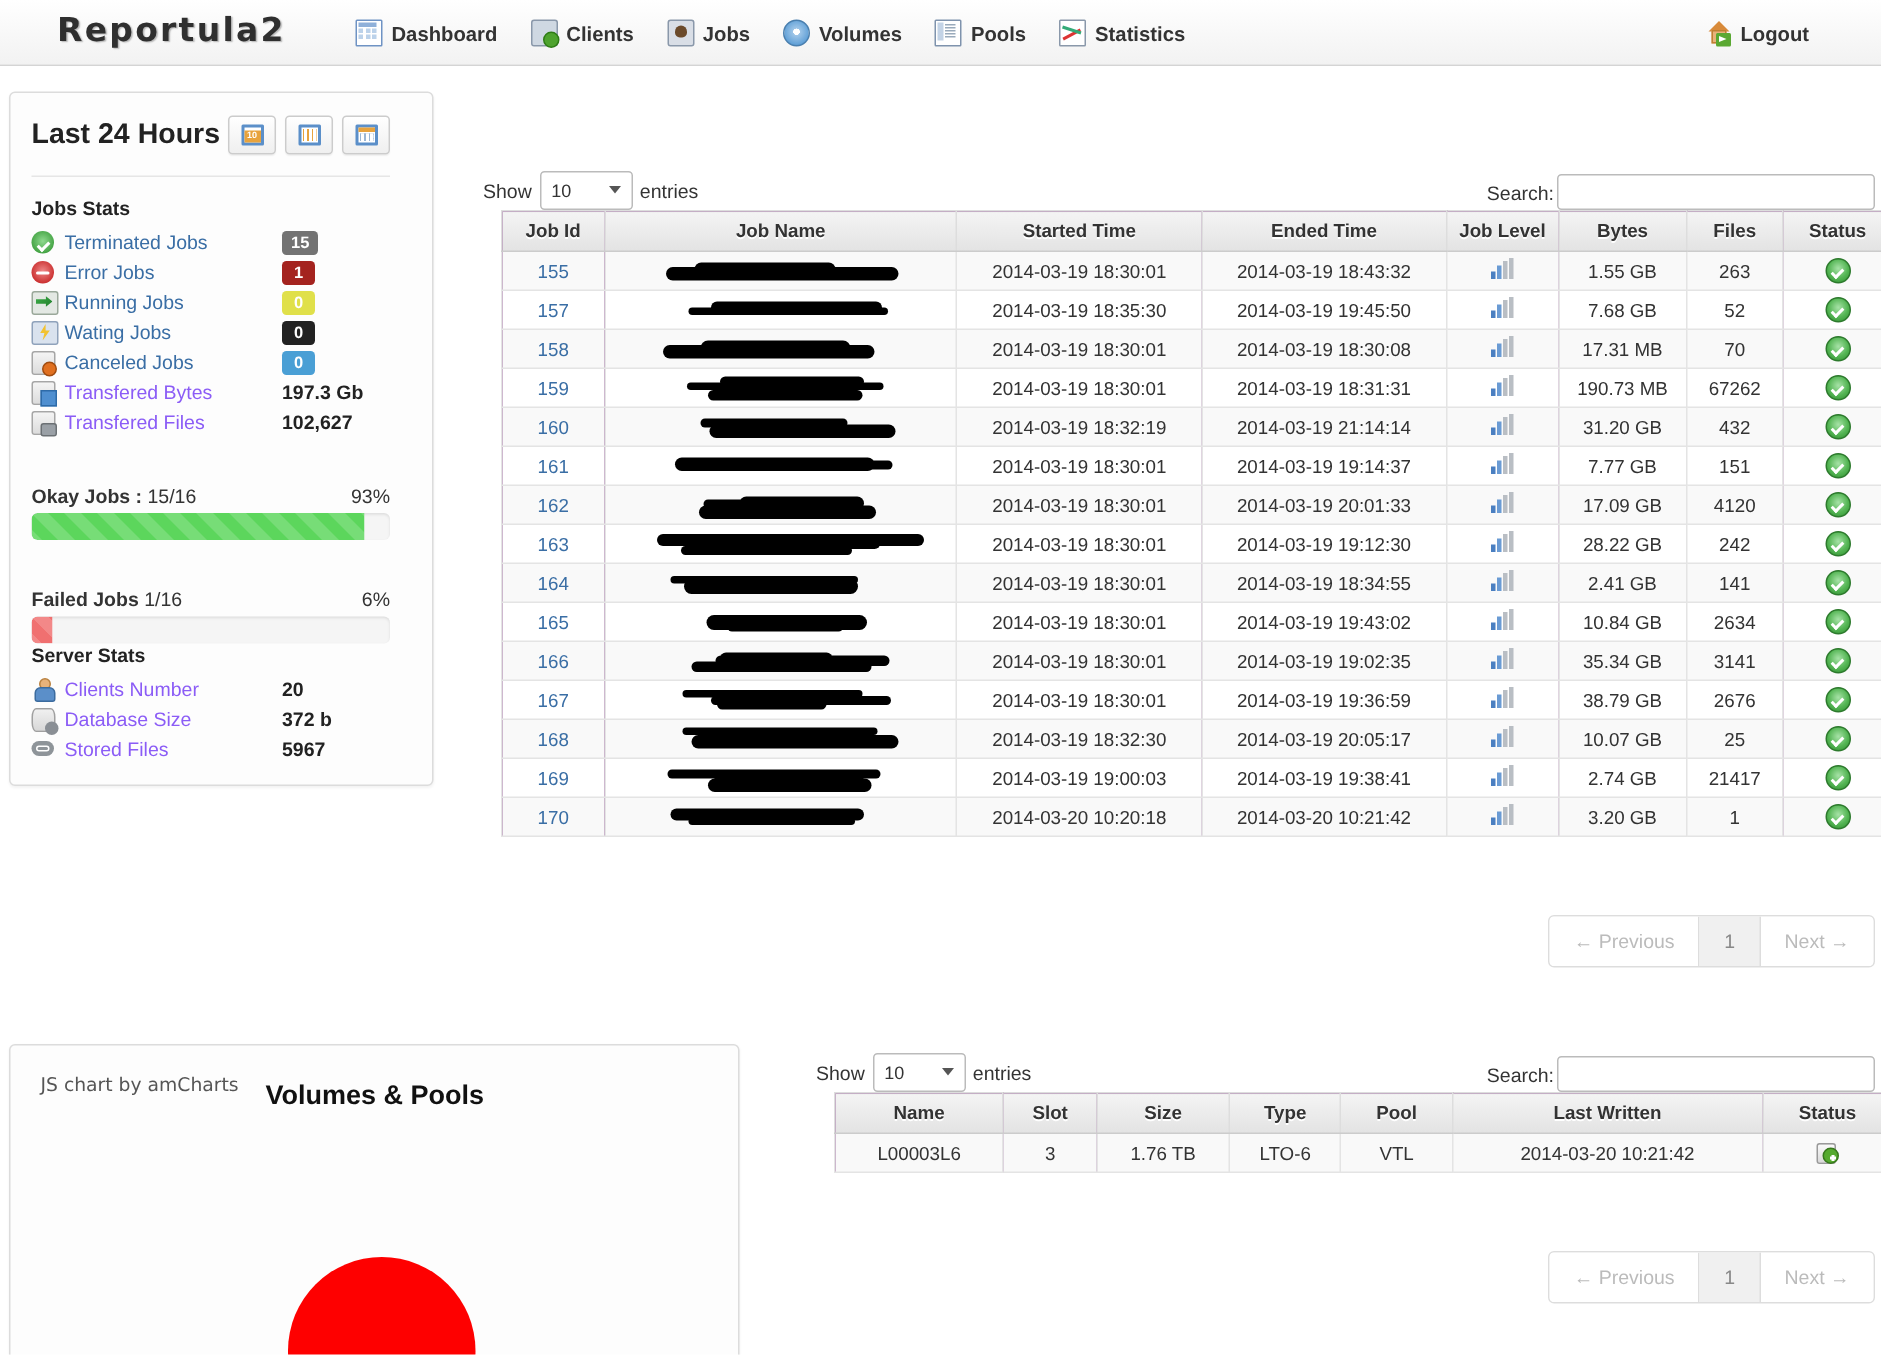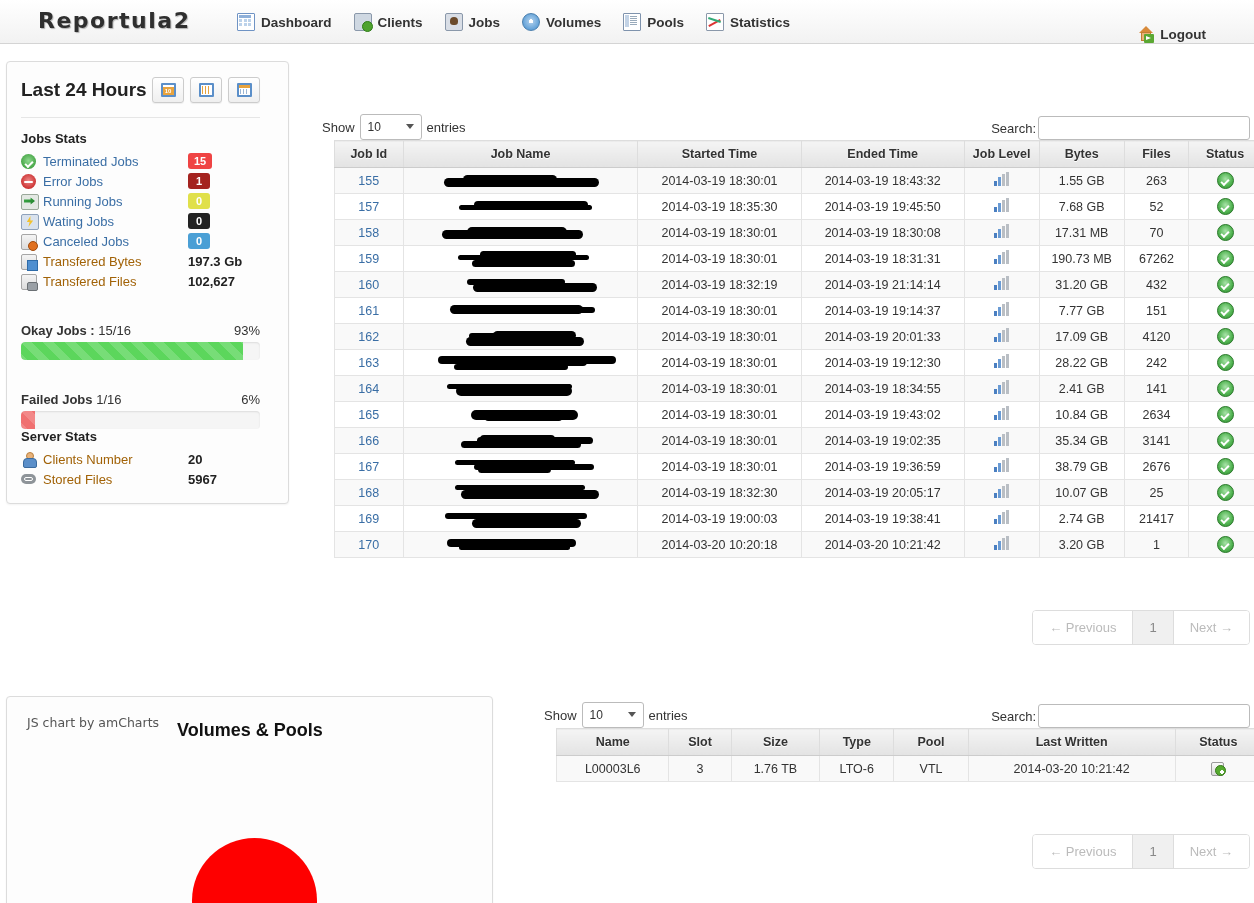--- a/index.html
+++ b/index.html
@@ -29,21 +29,21 @@
   }
   .nav-items{
     position:absolute;left:237px;top:0;height:44px;
     display:flex;align-items:center;gap:22px;
   }
   .nav-link{
     display:flex;align-items:center;gap:6px;
     font-size:13.5px;font-weight:bold;color:#333;
     text-decoration:none;cursor:pointer;white-space:nowrap;
   }
-  .nav-right{position:absolute;right:48px;top:12px;height:44px;display:flex;align-items:center;}
+  .nav-right{position:absolute;right:48px;top:0;height:44px;display:flex;align-items:center;}
   .ico{display:inline-block;width:16px;height:16px;position:relative;flex:0 0 16px;}
 
   
   .ico-dash{background:#fff;border:1px solid #6f93c4;border-radius:1px;}
   .ico-dash:before{content:"";position:absolute;left:1px;top:1px;width:12px;height:3px;background:#8fb0d9;}
   .ico-dash:after{content:"";position:absolute;left:1px;top:5px;width:12px;height:8px;
     background:
       linear-gradient(#bcd2ea,#bcd2ea) 0 0/3px 3px no-repeat,
       linear-gradient(#bcd2ea,#bcd2ea) 4.5px 0/3px 3px no-repeat,
       linear-gradient(#bcd2ea,#bcd2ea) 9px 0/3px 3px no-repeat,
@@ -107,21 +107,21 @@
   .cal.m:before{content:"";position:absolute;left:0;right:0;top:0;height:3px;background:#e8a33d;}
   .cal.m:after{content:"";position:absolute;left:1px;top:4px;right:1px;bottom:1px;
     background:repeating-linear-gradient(to right,#9bb6d4 0 1px,#fff 1px 3px),
                repeating-linear-gradient(to bottom,#9bb6d4 0 1px,#fff 1px 3px);}
 
   .sb-rule{height:1px;background:#e6e6e6;margin:9px 0 13px 0;}
   .sb-section{font-size:13px;font-weight:bold;color:#222;margin:0 0 5px 0;}
   .sb-row{display:flex;align-items:center;height:20px;margin-bottom:0px;}
   .sb-row .mini{width:17px;height:16px;flex:0 0 17px;margin-right:5px;position:relative;}
   .sb-row .lbl{flex:1;font-size:13px;color:#3a6ea5;}
-  .sb-row .lbl.dark{color:#a16207;}
+  .sb-row .lbl.dark{color:#8b5cf6;}
   .sb-row .val{font-weight:bold;font-size:13px;color:#222;text-align:left;width:72px;}
   .badge{
     display:inline-block;min-width:10px;padding:2px 6px;border-radius:3px;
     font-size:11px;font-weight:bold;color:#fff;text-align:center;line-height:12px;
   }
   .badge-wrap{width:72px;}
 
   
   .m-check{background:radial-gradient(circle at 50% 45%,#8fd98f 0%,#46a546 70%,#2f7d2f 100%);
     border-radius:50%;width:15px;height:15px;position:absolute;top:1px;}
@@ -314,21 +314,21 @@
     </div>
     <div class="sb-rule"></div>
 
     <div class="sb-section">Jobs Stats</div>
 
     <div class="sb-row">
       <span class="mini">
           <span class="m-check"></span>
         </span>
       <span class="lbl">Terminated Jobs</span>
-      <span class="badge-wrap"><span class="badge" style="background:#ef4444">15</span></span>
+      <span class="badge-wrap"><span class="badge" style="background:#737373">15</span></span>
     </div>
     <div class="sb-row">
       <span class="mini">
           <span class="m-error"></span>
         </span>
       <span class="lbl">Error Jobs</span>
       <span class="badge-wrap"><span class="badge" style="background:#a4231f">1</span></span>
     </div>
     <div class="sb-row">
       <span class="mini">
@@ -388,20 +388,27 @@
       <div class="prog-fill prog-red" id="failFill" style="width: 6%;"></div>
     </div>
 
     <div class="sb-section" style="">Server Stats</div>
     <div class="sb-row">
       <span class="mini">
           <span class="m-users"></span>
         </span>
       <span class="lbl dark">Clients Number</span>
       <span class="val">20</span>
+    </div>
+    <div class="sb-row">
+      <span class="mini">
+          <span class="m-db"></span>
+        </span>
+      <span class="lbl dark">Database Size</span>
+      <span class="val">372 b</span>
     </div>
     <div class="sb-row">
       <span class="mini">
           <span class="m-files"></span>
         </span>
       <span class="lbl dark">Stored Files</span>
       <span class="val">5967</span>
     </div>
   </div>
 

